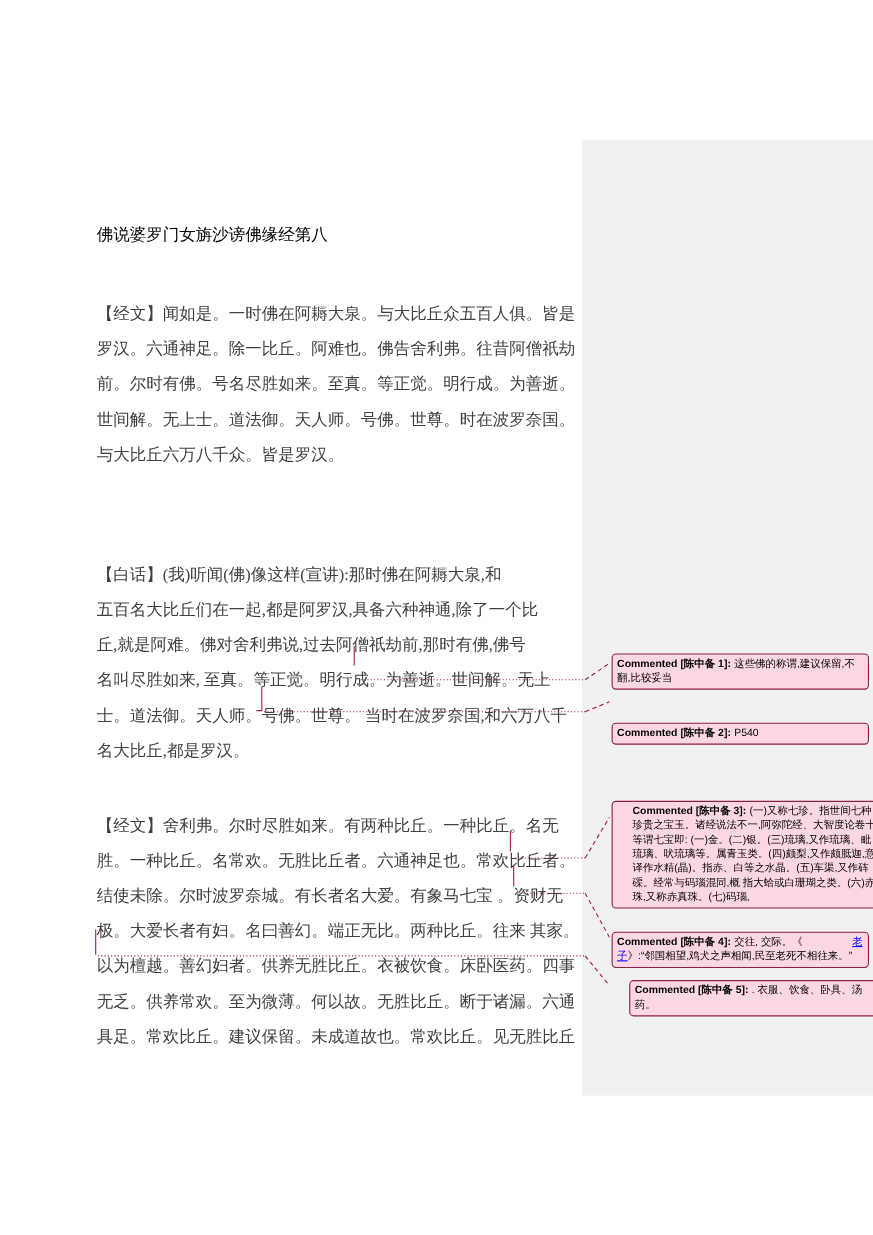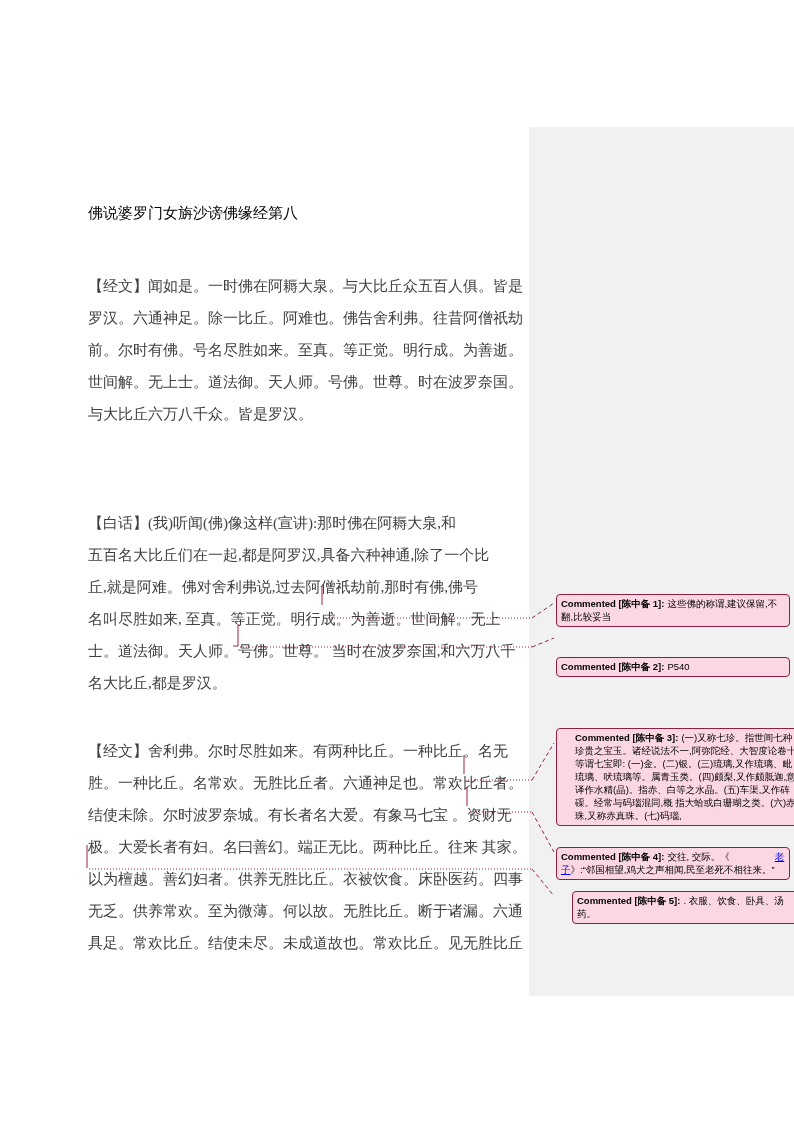--- a/index.html
+++ b/index.html
@@ -97,21 +97,21 @@
       <div class="tline">士。道法御。天人师。号佛。世尊。 当时在波罗奈国,和六万八千</div>
       <div class="tline">名大比丘,都是罗汉。</div>
     </div>
   <div class="para" id="para-2">
       <div class="tline">【经文】舍利弗。尔时尽胜如来。有两种比丘。一种比丘。名无</div>
       <div class="tline">胜。一种比丘。名常欢。无胜比丘者。六通神足也。常欢比丘者。</div>
       <div class="tline">结使未除。尔时波罗奈城。有长者名大爱。有象马七宝 。资财无</div>
       <div class="tline">极。大爱长者有妇。名曰善幻。端正无比。两种比丘。往来 其家。</div>
       <div class="tline">以为檀越。善幻妇者。供养无胜比丘。衣被饮食。床卧医药。四事</div>
       <div class="tline">无乏。供养常欢。至为微薄。何以故。无胜比丘。断于诸漏。六通</div>
-      <div class="tline">具足。常欢比丘。结使未尽。未成道故也。常欢比丘。见无胜比丘</div>
+      <div class="tline">具足。常欢比丘。建议保留。未成道故也。常欢比丘。见无胜比丘</div>
     </div>
 
   <svg class="connectors" width="794" height="1123" viewBox="0 0 794 1123">
     <g stroke="#9e2143" fill="none" stroke-width="1">
 
       <path d="M322,587 V605"></path>
       <path d="M328,618 H532" stroke-dasharray="1,2"></path>
       <path d="M532,618 L554,603" stroke-dasharray="4,3"></path>
 
       <path d="M238,624 V646 H233"></path>

